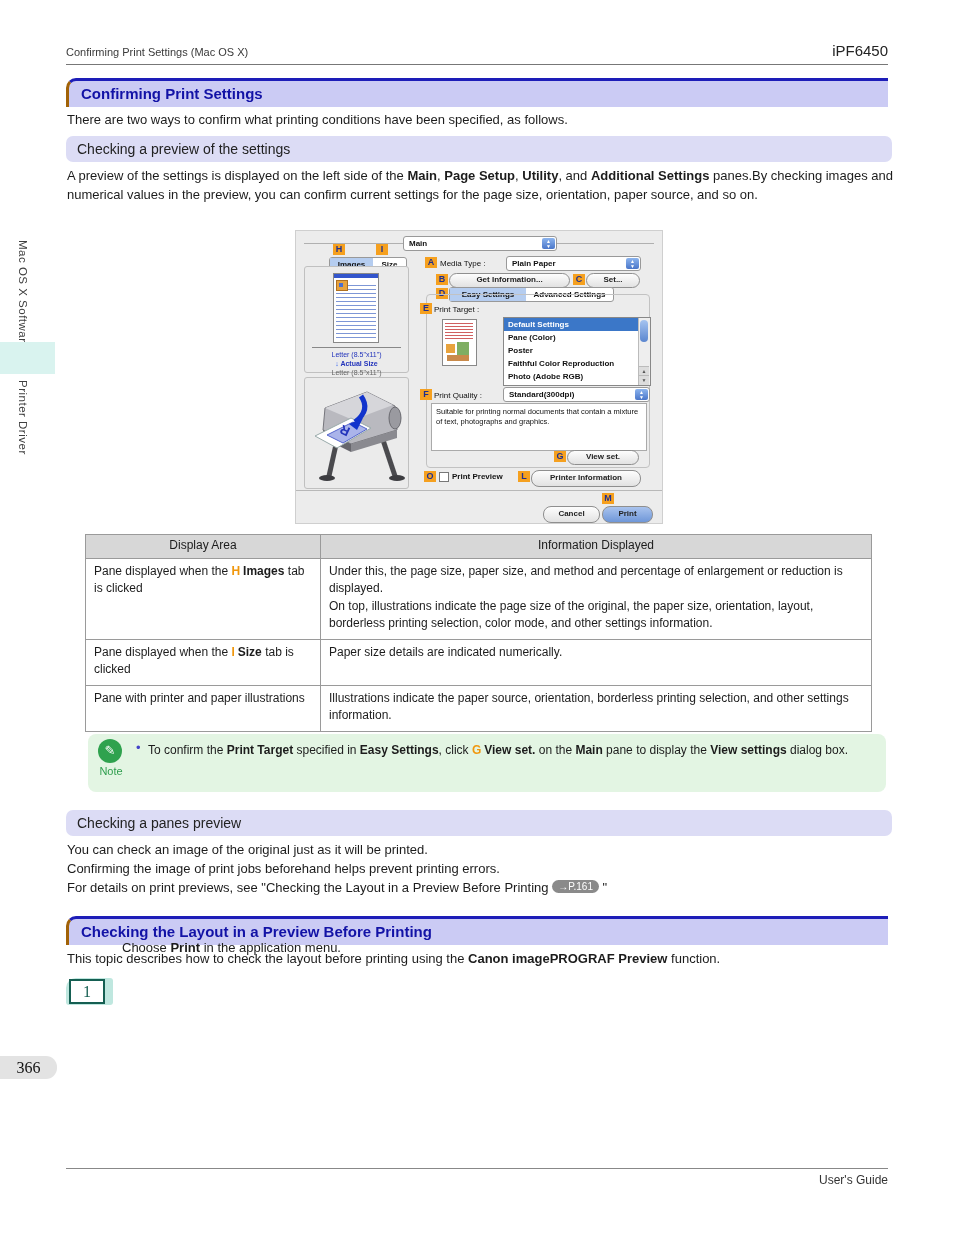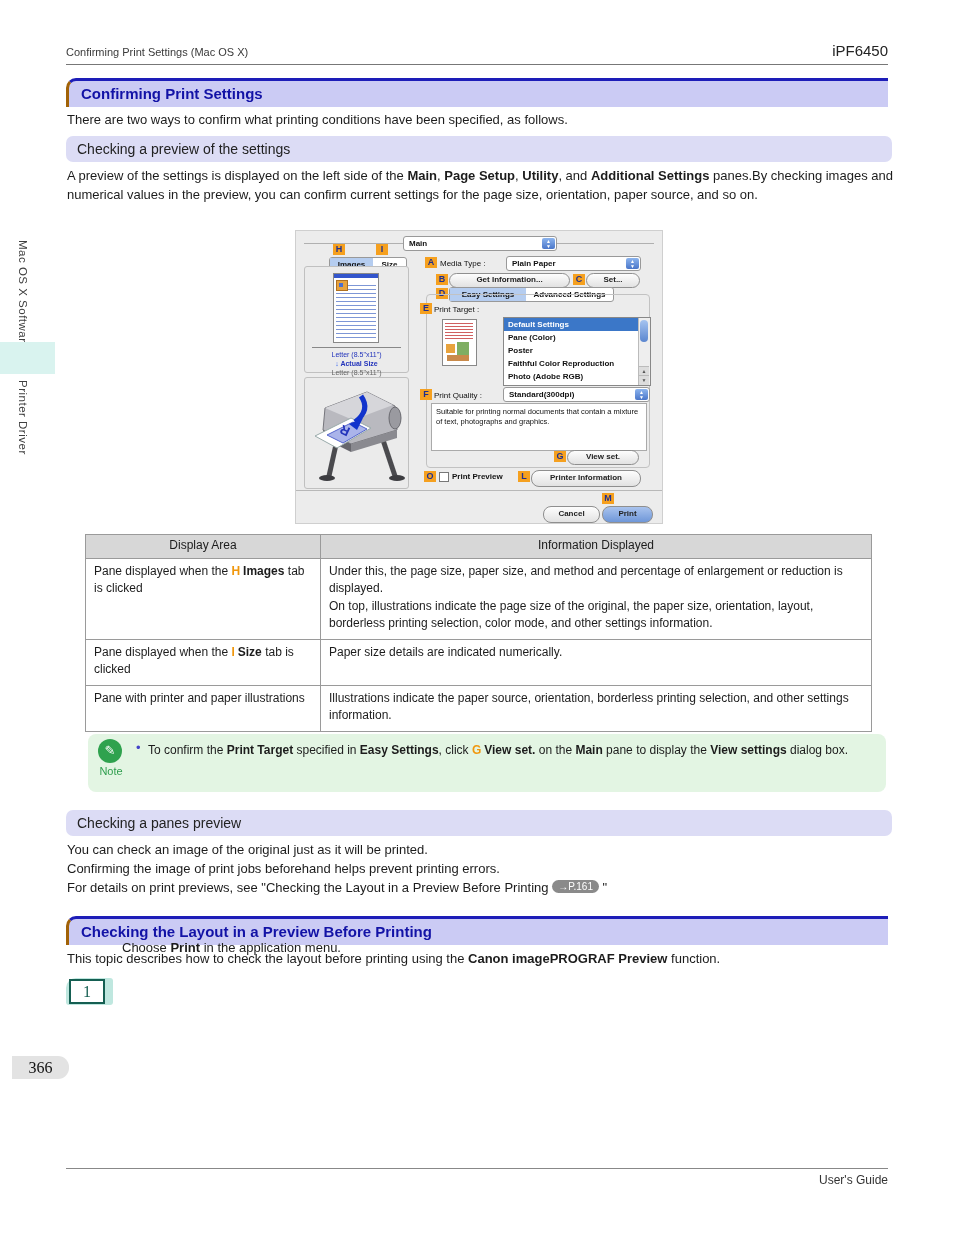--- a/index.html
+++ b/index.html
@@ -54,21 +54,21 @@
   .note{left:88px;top:734px;width:798px;height:58px;background:#e3f5e3;border-radius:8px;}
   .ncirc{left:98px;top:739px;width:24px;height:24px;border-radius:50%;background:#2fa24e;
          color:#fff;font-size:13px;line-height:24px;text-align:center;}
   .nlabel{left:96px;top:765px;width:30px;text-align:center;color:#2f9e4e;font-size:11px;}
   .linkbadge{display:inline-block;background:#8a8a8a;color:#fff;font-size:10px;line-height:13px;
              border-radius:7px;padding:0 6px;vertical-align:2px;}
   .stepchip{left:66px;top:978px;width:47px;height:27px;background:#bfe7df;border-radius:10px 3px 3px 3px;}
   .stepnum{position:absolute;left:3px;top:1px;width:32px;height:21px;background:#fff;
            border:2px solid #155f52;color:#155f52;font-family:"Liberation Serif",serif;
            font-size:16px;line-height:21px;text-align:center;}
-  .pagenum{left:12px;top:1056px;width:57px;height:23px;background:#e3e3e3;border-radius:0 11px 11px 0;
+  .pagenum{left:0;top:1056px;width:57px;height:23px;background:#e3e3e3;border-radius:0 11px 11px 0;
            font-family:"Liberation Serif",serif;font-size:16px;line-height:23px;text-align:center;color:#111;}
   .rule{background:#777;height:1px;}
 </style>
 </head>
 <body>
 
 <div class="pg">
 
   <div class="ab vtext" style="left:17px;top:240px;">Mac OS X Software</div>
   <div class="ab" style="left:0;top:342px;width:55px;height:32px;background:#d9f3ef;"></div>

